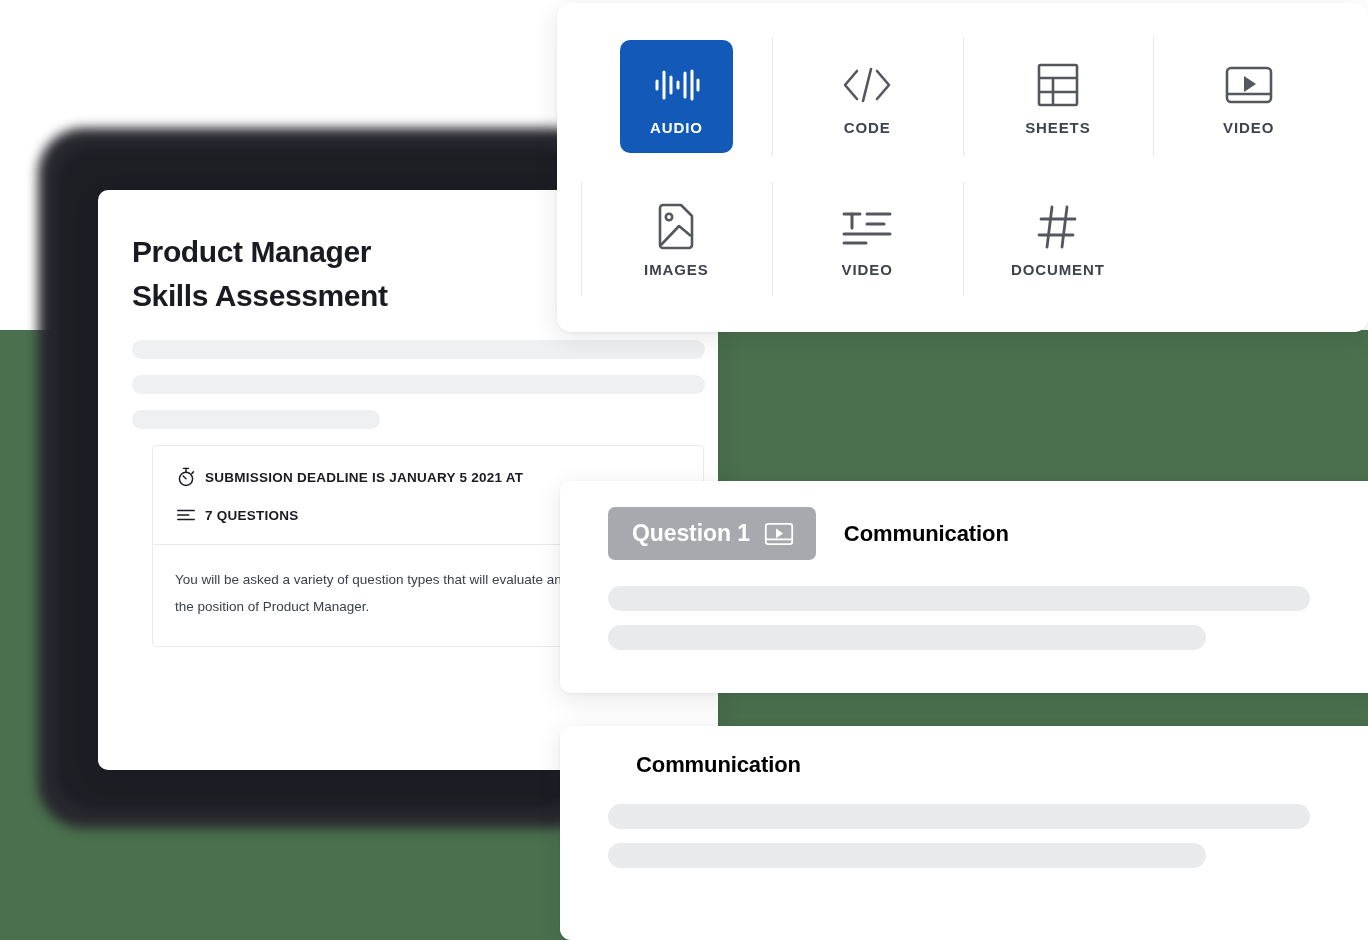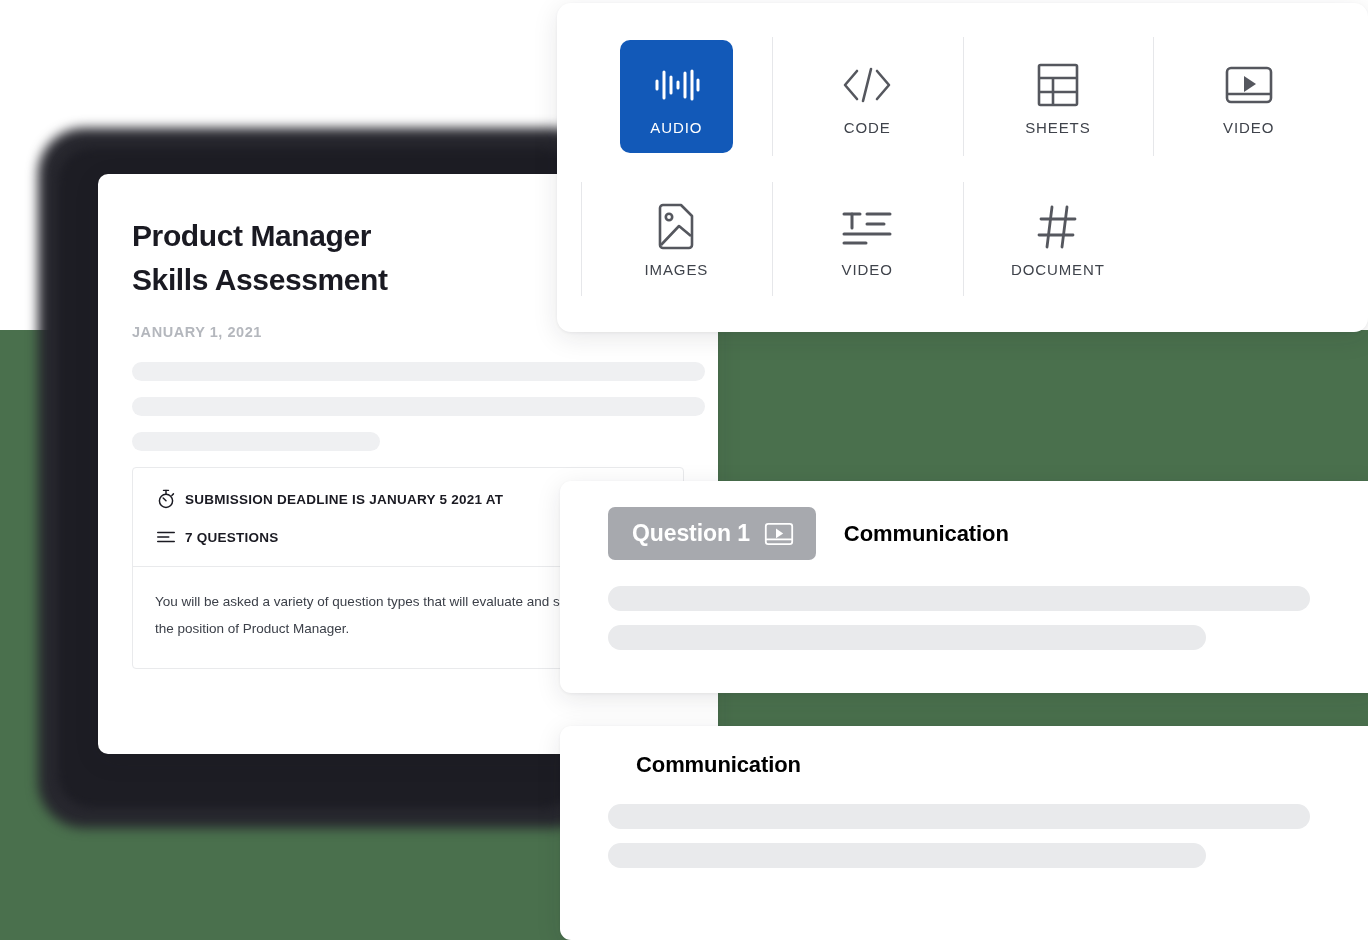--- a/index.html
+++ b/index.html
@@ -59,21 +59,21 @@
   .card {
     position: absolute;
     background: #ffffff;
     border-radius: 12px;
     box-shadow: 0 6px 26px rgba(26,32,44,0.10), 0 1px 3px rgba(26,32,44,0.06);
   }
 
   
   #doc-card {
     left: 98px;
-    top: 174px;
+    top: 190px;
     width: 620px;
     height: 580px;
     border-radius: 10px;
   }
   .doc-inner {
     padding: 40px 34px 0 34px;
   }
   .doc-title {
     font-size: 30px;
     line-height: 1.47;
@@ -101,20 +101,21 @@
   }
   .sk.w100 { width: 573px; }
   .sk.w43  { width: 248px; }
 
   .meta-box {
     margin-top: 14px;
     border: 1px solid #e9eaec;
     border-radius: 4px;
     width: 100%;
     box-sizing: border-box;
+    margin-left: 20px;
   }
   .meta-top {
     padding: 20px 22px 18px 22px;
     border-bottom: 1px solid #e9eaec;
   }
   .meta-row {
     display: flex;
     align-items: center;
     margin-bottom: 16px;
   }
@@ -190,21 +191,21 @@
     height: 56px;
     display: flex;
     align-items: center;
     justify-content: center;
     color: #55575e;
   }
   .type-inner.active .type-icon { color: #ffffff; }
   .type-label {
     margin-top: 6px;
     font-size: 15px;
-    font-weight: 400;
+    font-weight: 700;
     letter-spacing: 0.9px;
     color: #3f434b;
   }
   .type-inner.active .type-label { color: #ffffff; }
 
   
   #q1-card {
     left: 560px;
     top: 481px;
     width: 820px;
@@ -269,21 +270,20 @@
 
   <div class="green-bg-left"></div>
 
   <div class="device-frame"></div>
   <div class="device-frame-inner"></div>
 
   <div class="card" id="doc-card">
     <div class="doc-inner">
       <h1 class="doc-title">Product Manager
 Skills Assessment</h1>
-      <div class="doc-date">JANUARY 1, 2021</div>
 
       <div class="skeleton-rows">
         <div class="sk w100"></div>
         <div class="sk w100"></div>
         <div class="sk w43"></div>
       </div>
 
       <div class="meta-box">
         <div class="meta-top">
 

